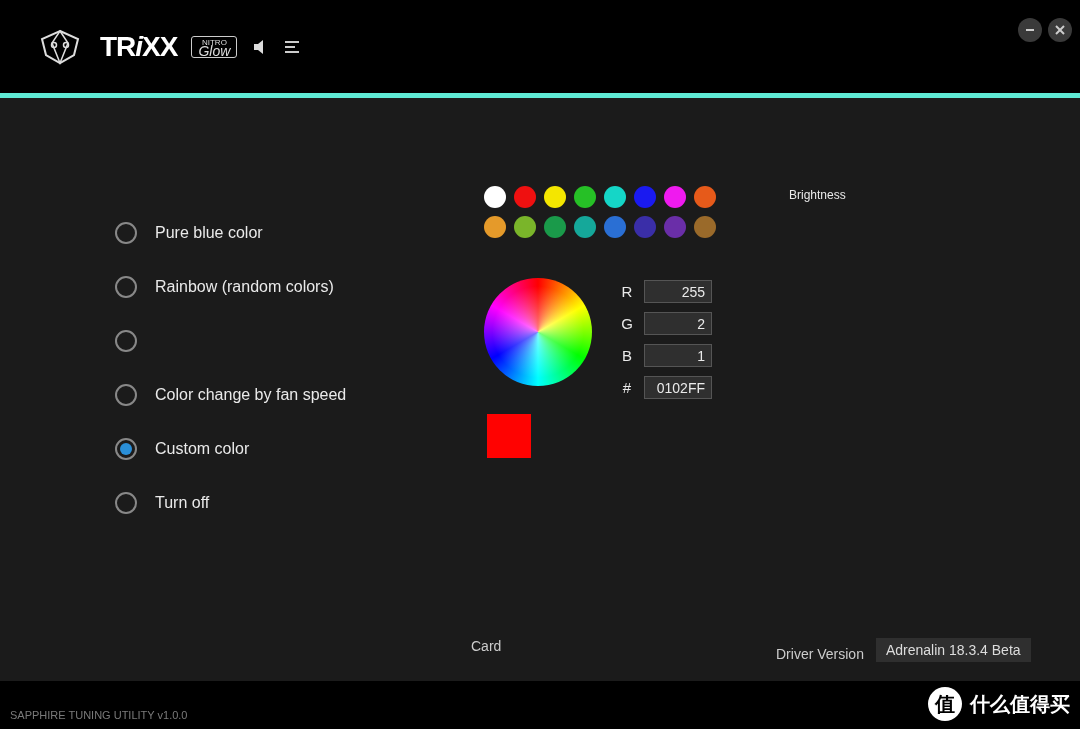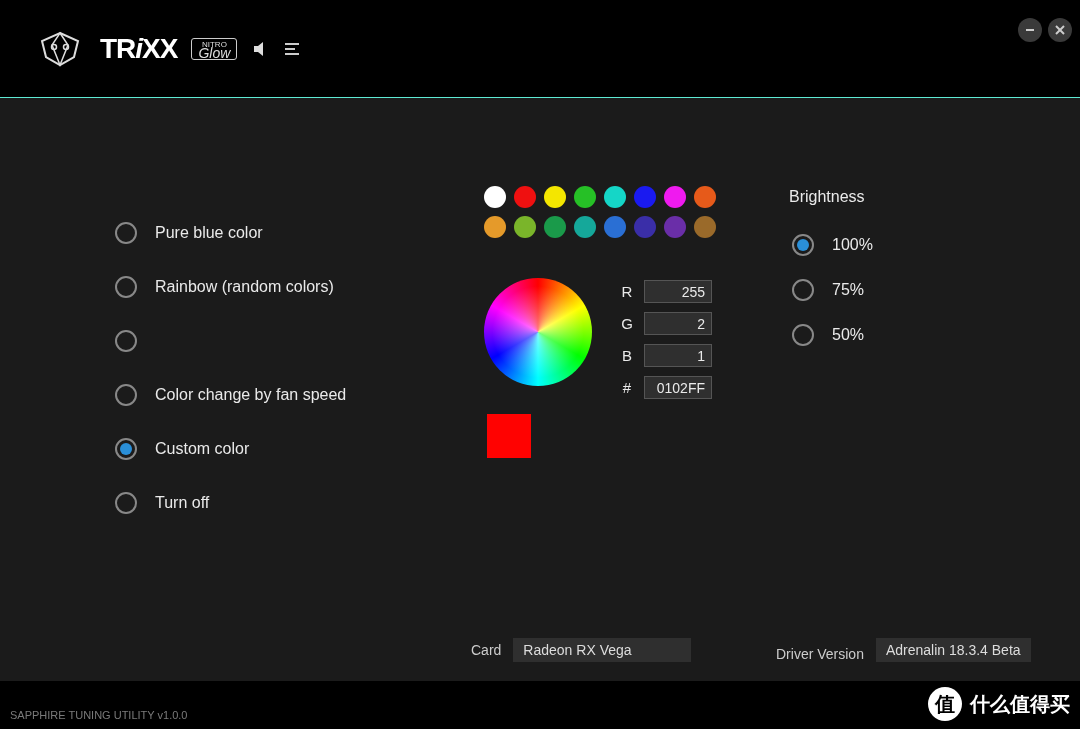--- a/index.html
+++ b/index.html
@@ -5,21 +5,21 @@
   * { margin: 0; padding: 0; box-sizing: border-box; }
   body {
     width: 1080px; height: 729px;
     background: #000; color: #e0e0e0;
     font-family: "Segoe UI", Arial, sans-serif;
     font-size: 15px; overflow: hidden;
     position: relative;
   }
   .titlebar {
     height: 98px; width: 100%;
-    border-bottom: 1px solid #5eead4;
+    border-bottom: 5px solid #5eead4;
     position: relative;
     display: flex; align-items: center;
   }
   .logo-area {
     display: flex; align-items: center;
     margin-left: 34px; gap: 8px;
   }
   .sapphire-logo svg { display:block; }
   .trixx-text {
     font-family: Arial, sans-serif;
@@ -113,21 +113,21 @@
   }
 
   .preview-swatch {
     position:absolute; left:487px; top:316px;
     width:44px; height:44px;
   }
 
   .brightness-section {
     position:absolute; left:789px; top:90px;
   }
-  .brightness-title { font-size:16px; color:#eaeaea; margin-bottom:28px; }
+  .brightness-title { font-size:12px; color:#eaeaea; margin-bottom:28px; }
   .brightness-list { display:flex; flex-direction:column; gap:23px; margin-left:3px;}
 
   .footer-row {
     position:absolute; left:0; right:0; top:540px;
     font-size:14px; color:#ccc;
   }
   .footer-card {
     position:absolute; left:471px; top:0;
     display:flex; align-items:center; gap:12px;
   }
@@ -278,42 +278,25 @@
     <div class="rgb-row">
       <span class="rgb-label">#</span>
       <input class="rgb-input" value="0102FF" style="">
     </div>
   </div>
 
   <div class="preview-swatch" id="preview" style="background: rgb(255, 2, 1);"></div>
 
   <div class="brightness-section">
     <div class="brightness-title">Brightness</div>
-    <div class="brightness-list" id="brightness-list">
-        <div class="radio-row">
-          <div class="radio selected"></div>
-          <span class="radio-label">100%</span>
-        </div>
-        <div class="radio-row">
-          <div class="radio"></div>
-          <span class="radio-label">75%</span>
-        </div>
-        <div class="radio-row">
-          <div class="radio"></div>
-          <span class="radio-label">50%</span>
-        </div>
-      </div>
   </div>
 
   <div class="footer-row">
     <div class="footer-card">
       <span>Card</span>
-      <div class="footer-box">
-        <span>Radeon RX Vega</span>
-      </div>
     </div>
     <div class="footer-driver">
       <span>Driver Version</span>
       <div class="footer-box driver">
         <span>Adrenalin 18.3.4 Beta</span>
       </div>
     </div>
   </div>
 
 </div>

